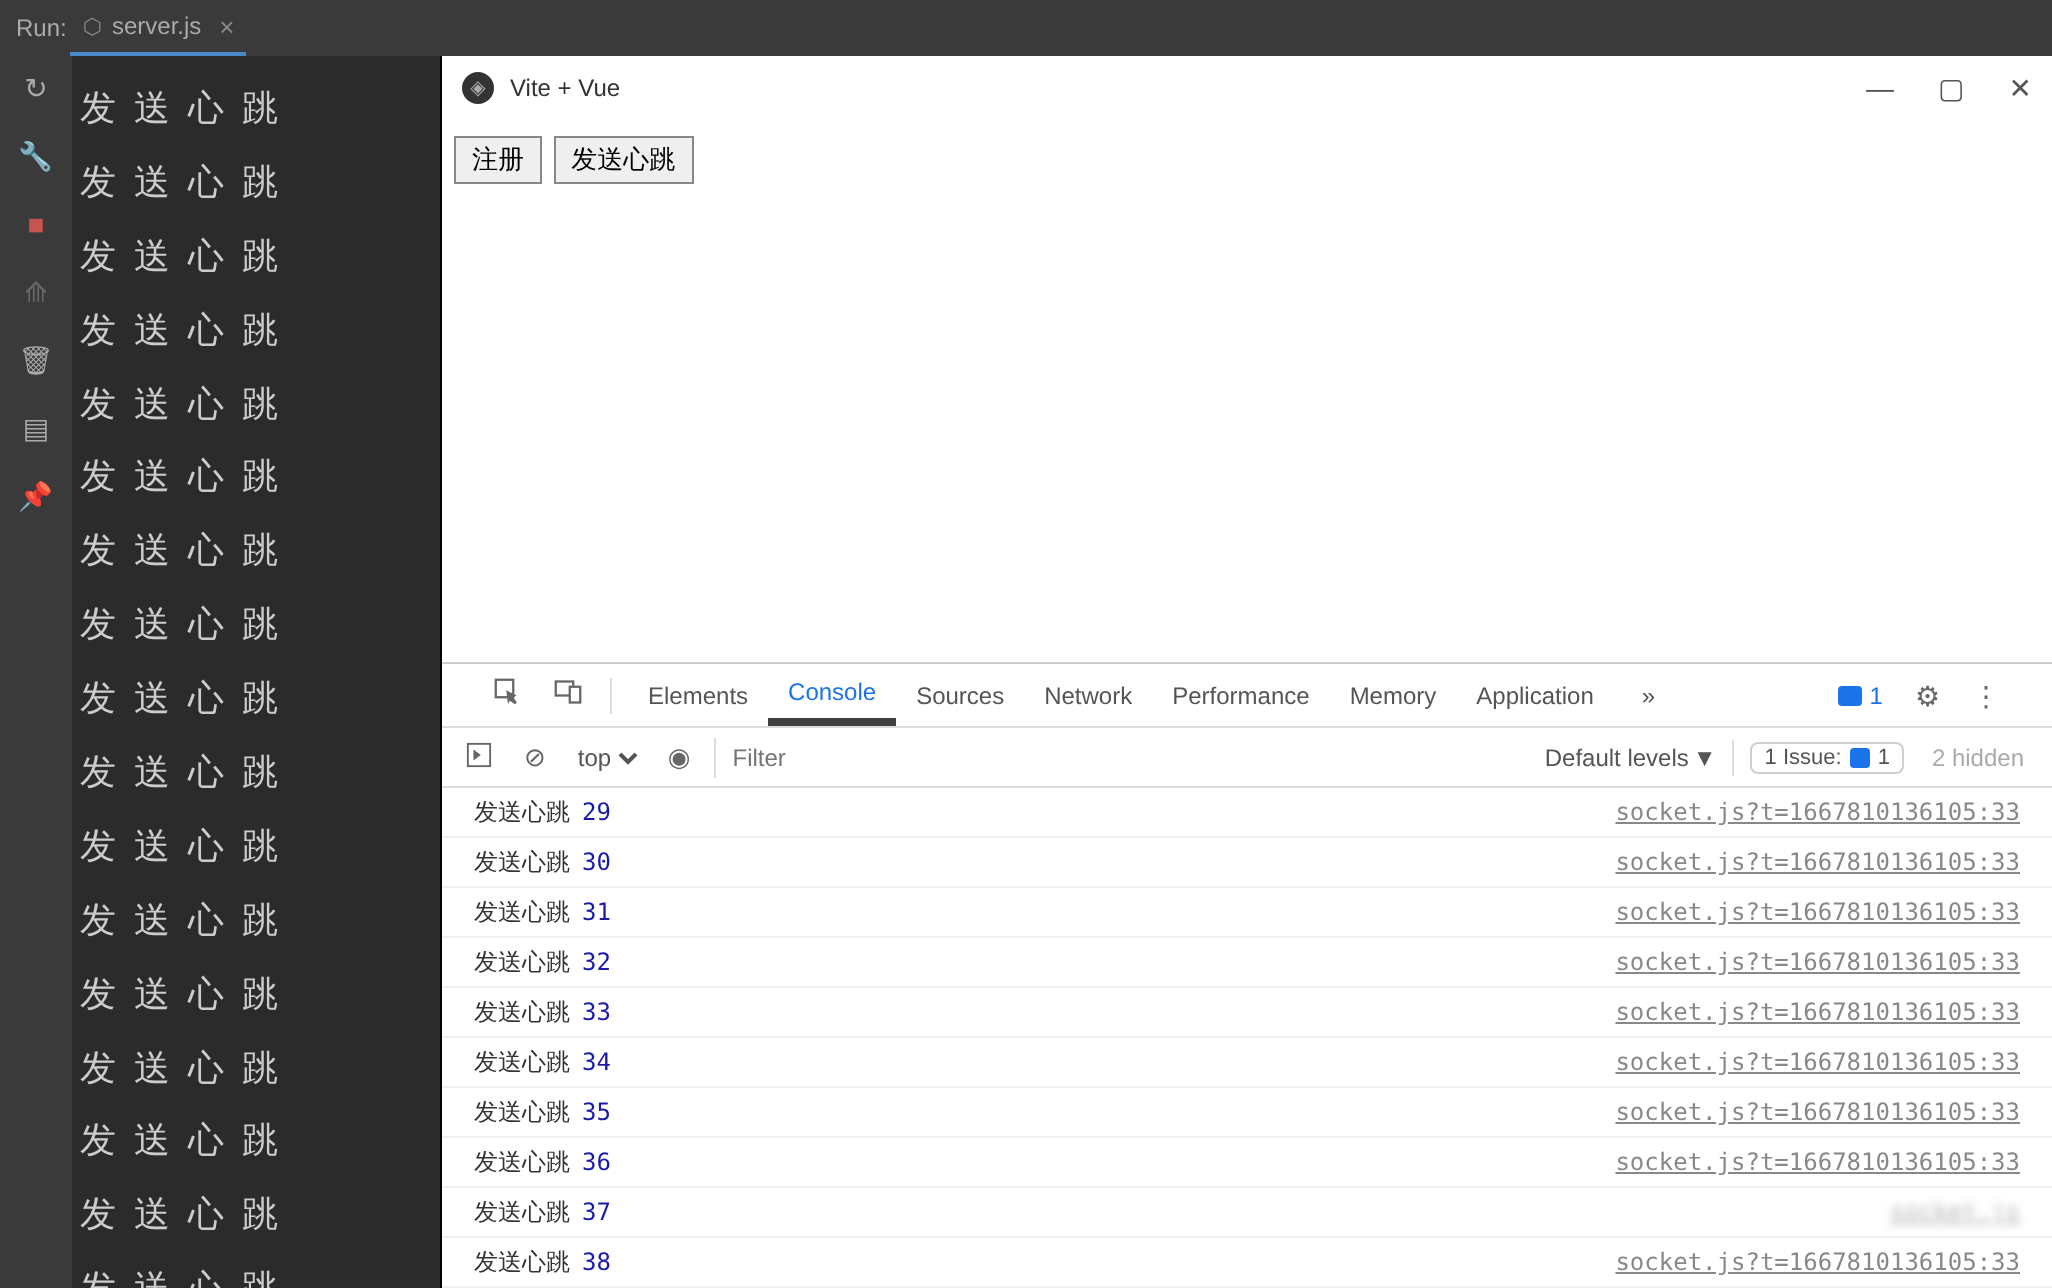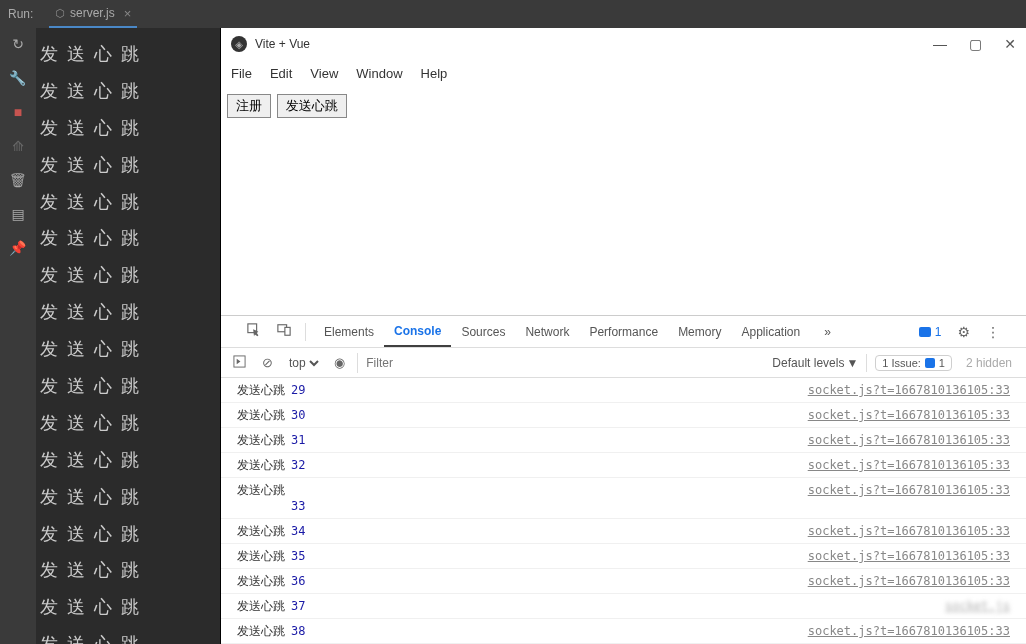--- a/index.html
+++ b/index.html
@@ -14,21 +14,21 @@
     }
     
     .ide-topbar {
       height: 28px;
       background: #3a3a3a;
       display: flex;
       align-items: center;
       padding: 0 8px;
       color: #aaa;
       font-size: 12px;
-      gap: 16px;
+      gap: 2px;
     }
     .ide-topbar .run-label { color: #aaa; }
     .ide-tab {
       display: flex;
       align-items: center;
       gap: 5px;
       border-bottom: 2px solid transparent;
       padding: 0 6px;
       height: 100%;
     }
@@ -145,21 +145,21 @@
       align-items: center;
       height: 32px;
       border-bottom: 1px solid #ddd;
       padding: 0 20px;
       gap: 4px;
       font-size: 12px;
       color: #555;
     }
     .dt-tabbar .dt-ico { padding: 0 6px; cursor: pointer; font-size: 14px; color: #666; }
     .dt-tab { padding: 0 10px; height: 100%; display: flex; align-items: center; cursor: pointer; }
-    .dt-tab.active { color: #1a73e8; border-bottom: 2px solid #404040; font-weight: bold; }
+    .dt-tab.active { color: #1a73e8; border-bottom: 4px solid #404040; }
     .dt-tabbar .spacer { flex: 1; }
     .dt-issues { display: flex; align-items: center; gap: 4px; color: #1a73e8; padding: 0 6px; }
     
     .dt-filterbar {
       display: flex;
       align-items: center;
       height: 30px;
       border-bottom: 1px solid #ddd;
       padding: 0 8px;
       gap: 8px;
@@ -265,27 +265,20 @@
       <div class="left">
         <span class="vite-icon">◈</span>
         <span>Vite + Vue</span>
       </div>
       <div class="wincontrols">
         <span>—</span>
         <span>▢</span>
         <span>✕</span>
       </div>
     </div>
-    <div class="app-menubar" id="app-menubar">
-        <span>File</span>
-        <span>Edit</span>
-        <span>View</span>
-        <span>Window</span>
-        <span>Help</span>
-      </div>
     <div class="app-content">
       <button class="app-btn">注册</button>
       <button class="app-btn">发送心跳</button>
     </div>
     <div class="app-blank"></div>
 
     <div class="devtools">
       <div class="dt-tabbar">
         <span class="dt-ico">
           <svg width="14" height="14" viewBox="0 0 16 16">
@@ -372,21 +365,21 @@
           <div class="dt-row">
             <span class="dt-msg">
               <span class="zh">发送心跳</span>
               <span style="color: rgb(26, 26, 166);">32</span>
             </span>
             <span class="dt-src">socket.js?t=1667810136105:33</span>
           </div>
           <div class="dt-row">
             <span class="dt-msg">
               <span class="zh">发送心跳</span>
-              <span style="color: rgb(26, 26, 166); margin-top: 16px;">33</span>
+              <span style="color: rgb(26, 26, 166);">33</span>
             </span>
             <span class="dt-src">socket.js?t=1667810136105:33</span>
           </div>
           <div class="dt-row">
             <span class="dt-msg">
               <span class="zh">发送心跳</span>
               <span style="color: rgb(26, 26, 166);">34</span>
             </span>
             <span class="dt-src">socket.js?t=1667810136105:33</span>
           </div>

